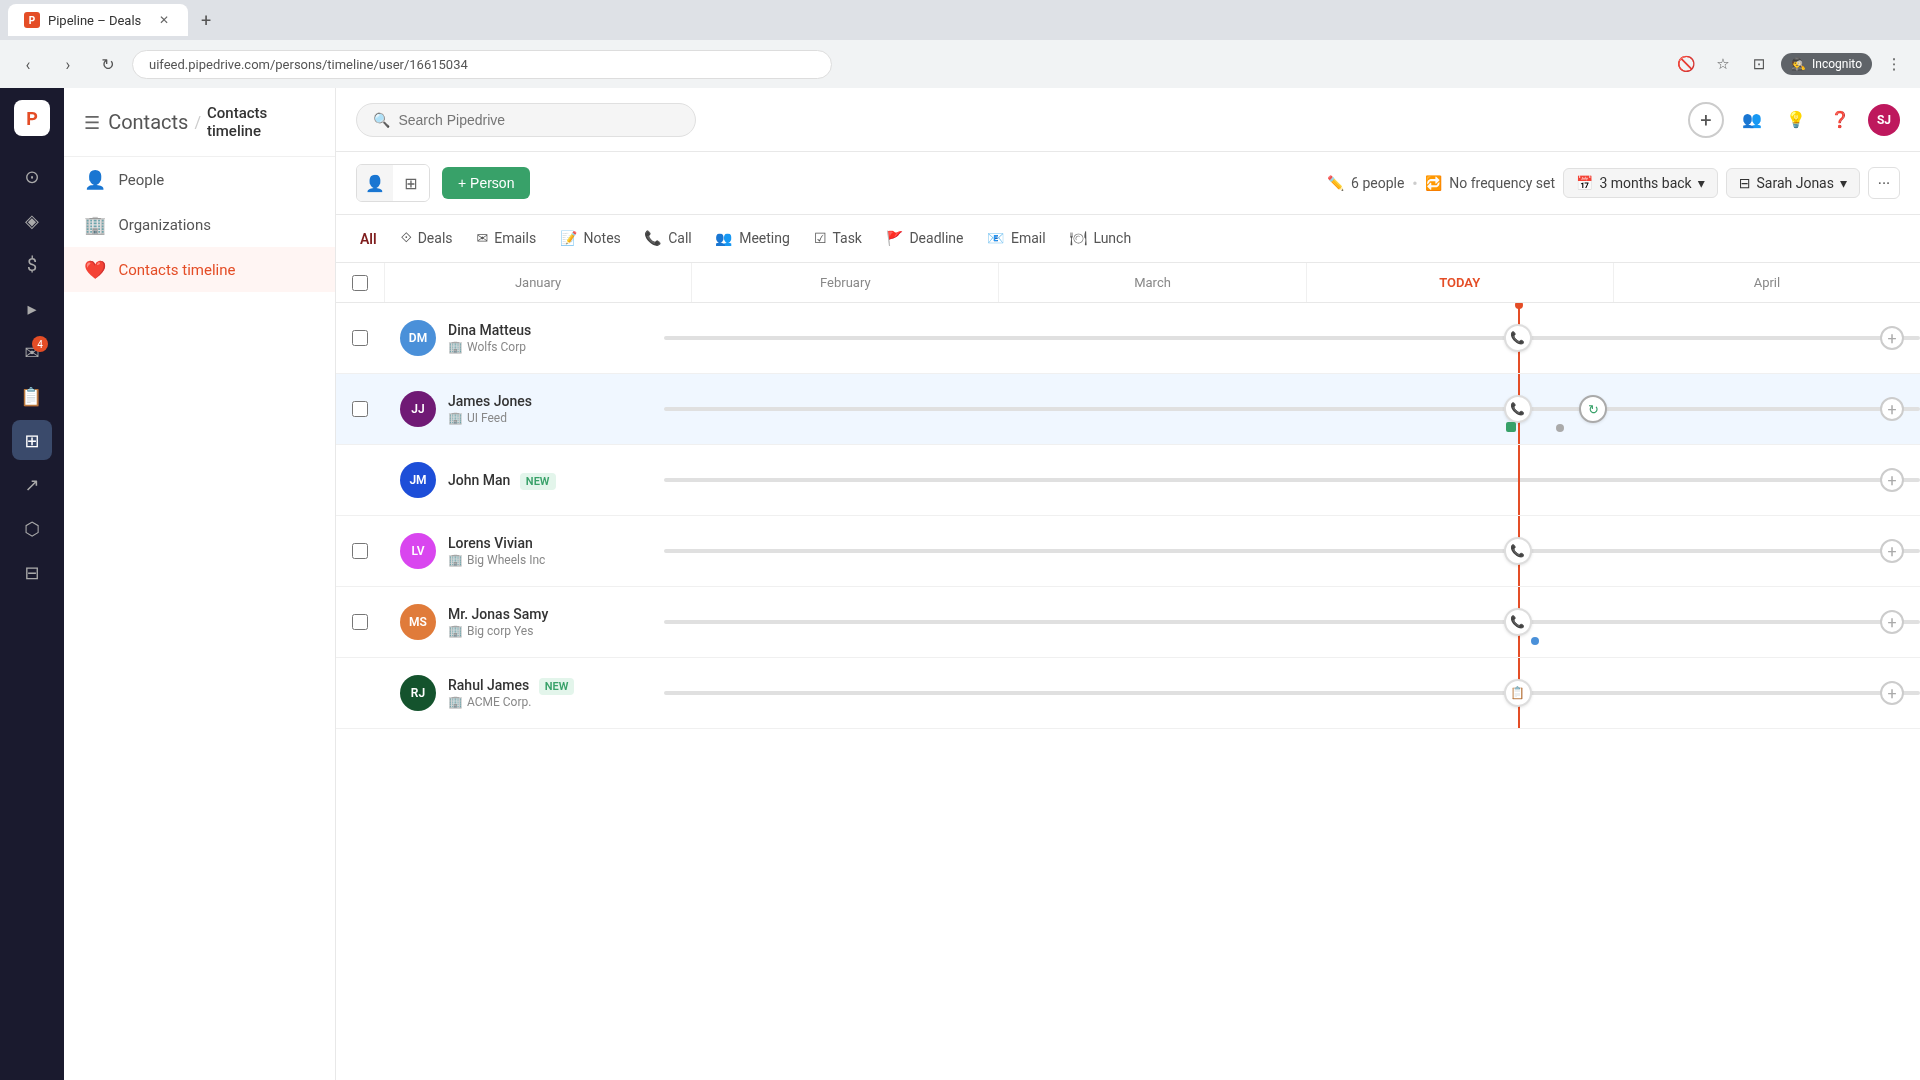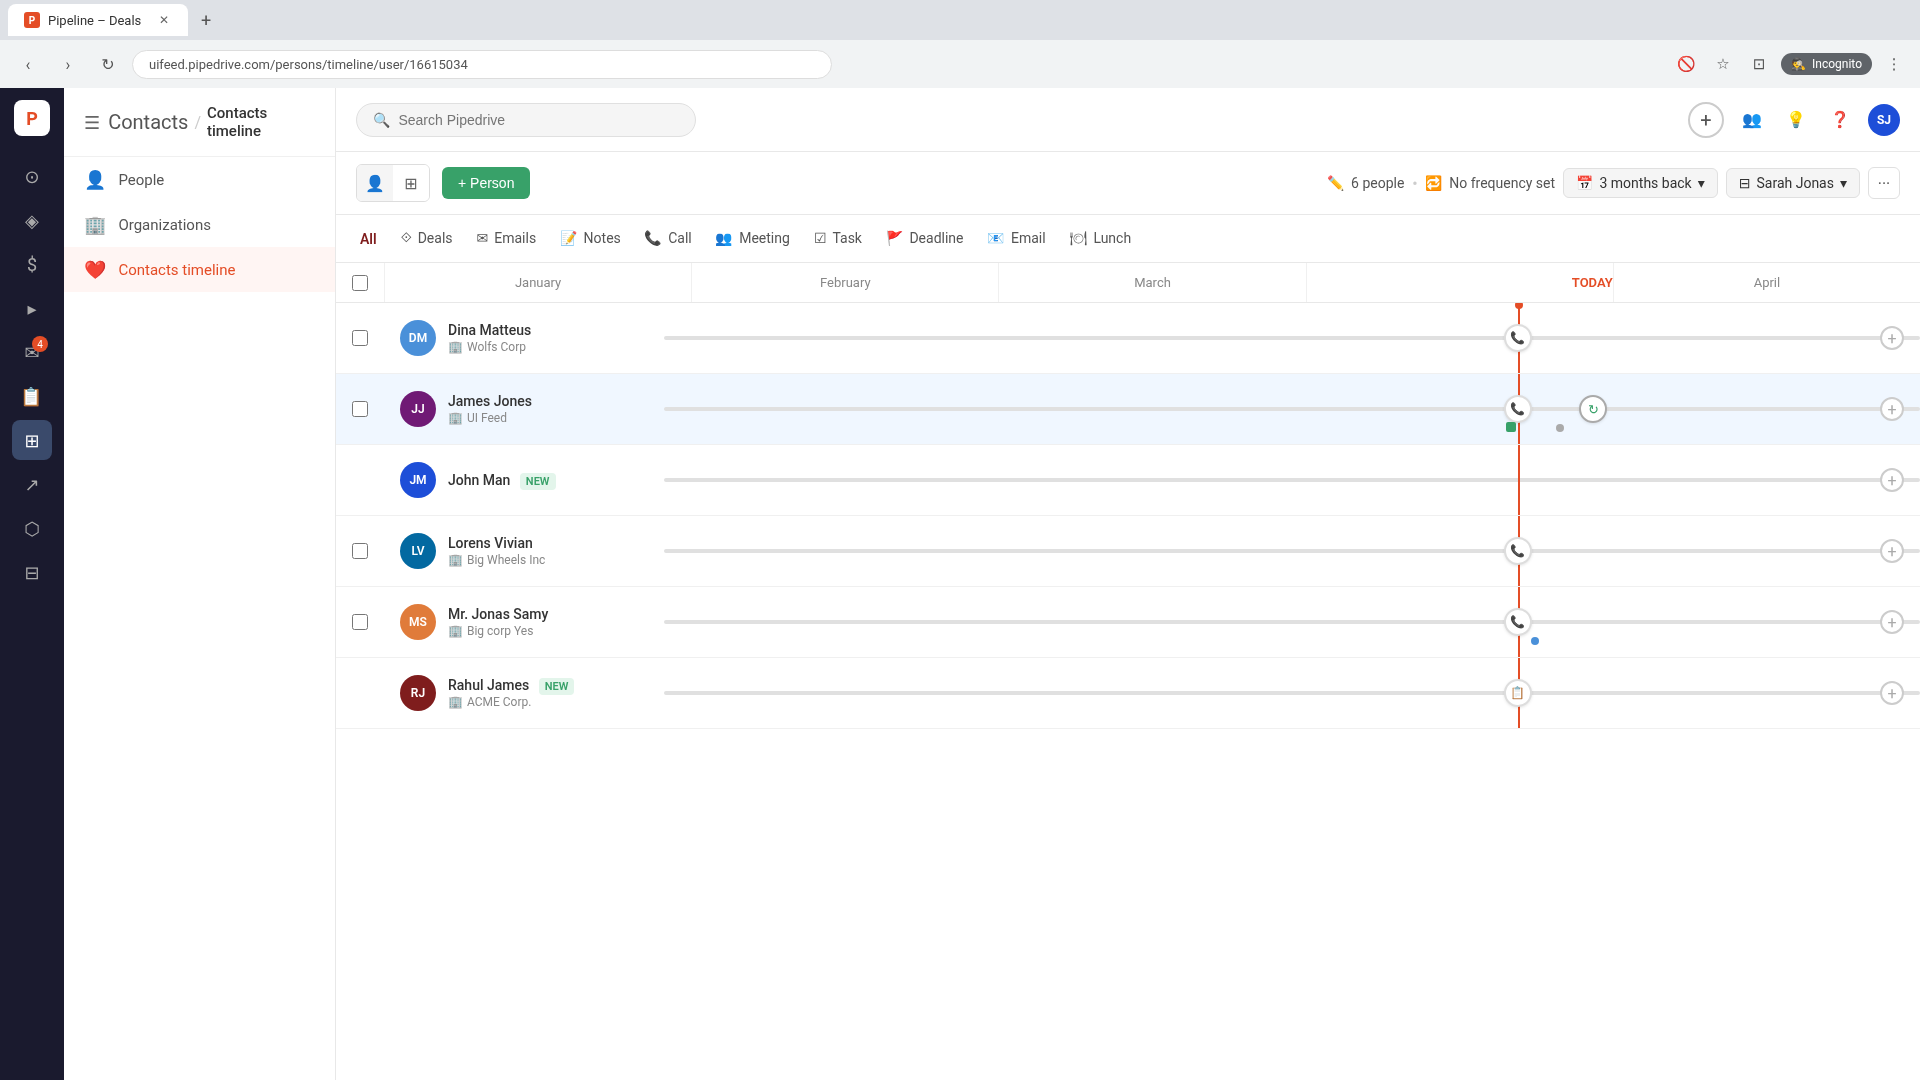--- a/index.html
+++ b/index.html
@@ -44,21 +44,21 @@
     .main { flex: 1; display: flex; flex-direction: column; overflow: hidden; }
 
     
     .header { height: 64px; display: flex; align-items: center; padding: 0 20px; gap: 16px; border-bottom: 1px solid #e8e8e8; background: #fff; }
     .search-bar { flex: 0 0 340px; background: #f5f5f5; border: 1px solid #e0e0e0; border-radius: 20px; display: flex; align-items: center; padding: 8px 16px; gap: 8px; }
     .search-bar input { background: transparent; border: none; outline: none; font-size: 14px; color: #555; flex: 1; }
     .search-icon { color: #888; font-size: 14px; }
     .header-actions { margin-left: auto; display: flex; align-items: center; gap: 12px; }
     .header-action-btn { width: 32px; height: 32px; border-radius: 50%; display: flex; align-items: center; justify-content: center; font-size: 16px; color: #555; cursor: pointer; }
     .header-add-btn { width: 36px; height: 36px; border-radius: 50%; border: 2px solid #ccc; display: flex; align-items: center; justify-content: center; font-size: 20px; color: #555; cursor: pointer; }
-    .user-avatar { width: 32px; height: 32px; border-radius: 50%; background: #1d4ed8; color: #fff; display: flex; align-items: center; justify-content: center; font-size: 12px; font-weight: bold; }
+    .user-avatar { width: 32px; height: 32px; border-radius: 50%; background: #be185d; color: #fff; display: flex; align-items: center; justify-content: center; font-size: 12px; font-weight: bold; }
 
     
     .timeline-toolbar { padding: 12px 20px; display: flex; align-items: center; gap: 12px; border-bottom: 1px solid #e8e8e8; flex-wrap: wrap; }
     .view-toggle { display: flex; border: 1px solid #ddd; border-radius: 6px; overflow: hidden; }
     .view-btn { width: 36px; height: 36px; display: flex; align-items: center; justify-content: center; font-size: 16px; color: #666; cursor: pointer; background: #fff; }
     .view-btn.active { background: #f5f5f5; }
     .add-person-btn { background: #38a169; color: #fff; border: none; border-radius: 6px; padding: 8px 16px; font-size: 14px; font-weight: 500; cursor: pointer; display: flex; align-items: center; gap: 6px; }
     .toolbar-info { display: flex; align-items: center; gap: 8px; margin-left: auto; }
     .people-count { display: flex; align-items: center; gap: 6px; font-size: 14px; color: #555; }
     .dot-separator { color: #ccc; }
@@ -72,21 +72,21 @@
     .filter-tab { display: flex; align-items: center; gap: 6px; padding: 6px 4px; font-size: 14px; color: #555; cursor: pointer; border-bottom: 2px solid transparent; }
     .filter-all { font-weight: 600; color: #7f1d1d; font-size: 14px; padding: 6px 4px; cursor: pointer; }
 
     
     .timeline-table { flex: 1; overflow: auto; }
     .timeline-header-row { display: flex; align-items: center; border-bottom: 1px solid #e8e8e8; position: sticky; top: 0; background: #fff; z-index: 10; }
     .col-check { width: 48px; display: flex; align-items: center; justify-content: center; }
     .col-persons { width: 280px; padding: 12px 16px; font-size: 12px; font-weight: 600; color: #888; letter-spacing: 0.5px; text-transform: uppercase; }
     .col-timeline { flex: 1; display: flex; position: relative; }
     .month-header { flex: 1; text-align: center; font-size: 13px; color: #888; padding: 12px 0; border-left: 1px solid #f0f0f0; }
-    .month-header.today-month { color: #e44d26; font-weight: 600; text-align: right; }
+    .month-header.today-month { color: #e44d26; font-weight: 600; }
 
     .person-row { display: flex; align-items: center; border-bottom: 1px solid #f0f0f0; min-height: 70px; position: relative; }
     .person-row.highlighted { background: #f0f7ff; }
     .col-check { width: 48px; display: flex; align-items: center; justify-content: center; flex-shrink: 0; }
     .person-info { width: 280px; display: flex; align-items: center; gap: 12px; padding: 12px 16px; flex-shrink: 0; }
     .avatar { width: 36px; height: 36px; border-radius: 50%; display: flex; align-items: center; justify-content: center; color: #fff; font-size: 12px; font-weight: 600; flex-shrink: 0; }
     .person-name { font-size: 14px; font-weight: 500; color: #333; }
     .person-org { font-size: 12px; color: #888; display: flex; align-items: center; gap: 4px; margin-top: 2px; }
     .new-badge { background: #e3f5eb; color: #38a169; font-size: 11px; font-weight: 600; padding: 2px 6px; border-radius: 4px; margin-left: 6px; }
     .person-timeline { flex: 1; position: relative; height: 70px; }
@@ -98,23 +98,23 @@
     .event-dot.deal-open { color: #38a169; border-color: #38a169; }
     .add-event-btn { position: absolute; right: 16px; top: 50%; transform: translateY(-50%); width: 24px; height: 24px; border-radius: 50%; border: 2px solid #ccc; background: #fff; display: flex; align-items: center; justify-content: center; font-size: 16px; color: #aaa; cursor: pointer; }
 
     
     input[type="checkbox"] { width: 16px; height: 16px; cursor: pointer; }
 
     
     .av-blue { background: #4a90d9; }
     .av-teal { background: #701a75; }
     .av-green { background: #1d4ed8; }
-    .av-purple { background: #0369a1; }
+    .av-purple { background: #d946ef; }
     .av-orange { background: #e07b3a; }
-    .av-red { background: #7f1d1d; }
+    .av-red { background: #14532d; }
   </style>
 </head>
 <body>
 
 <div class="browser-chrome">
   <div class="browser-titlebar">
     <div class="browser-tab">
       <div class="browser-tab-icon">
         <span>P</span>
       </div>

